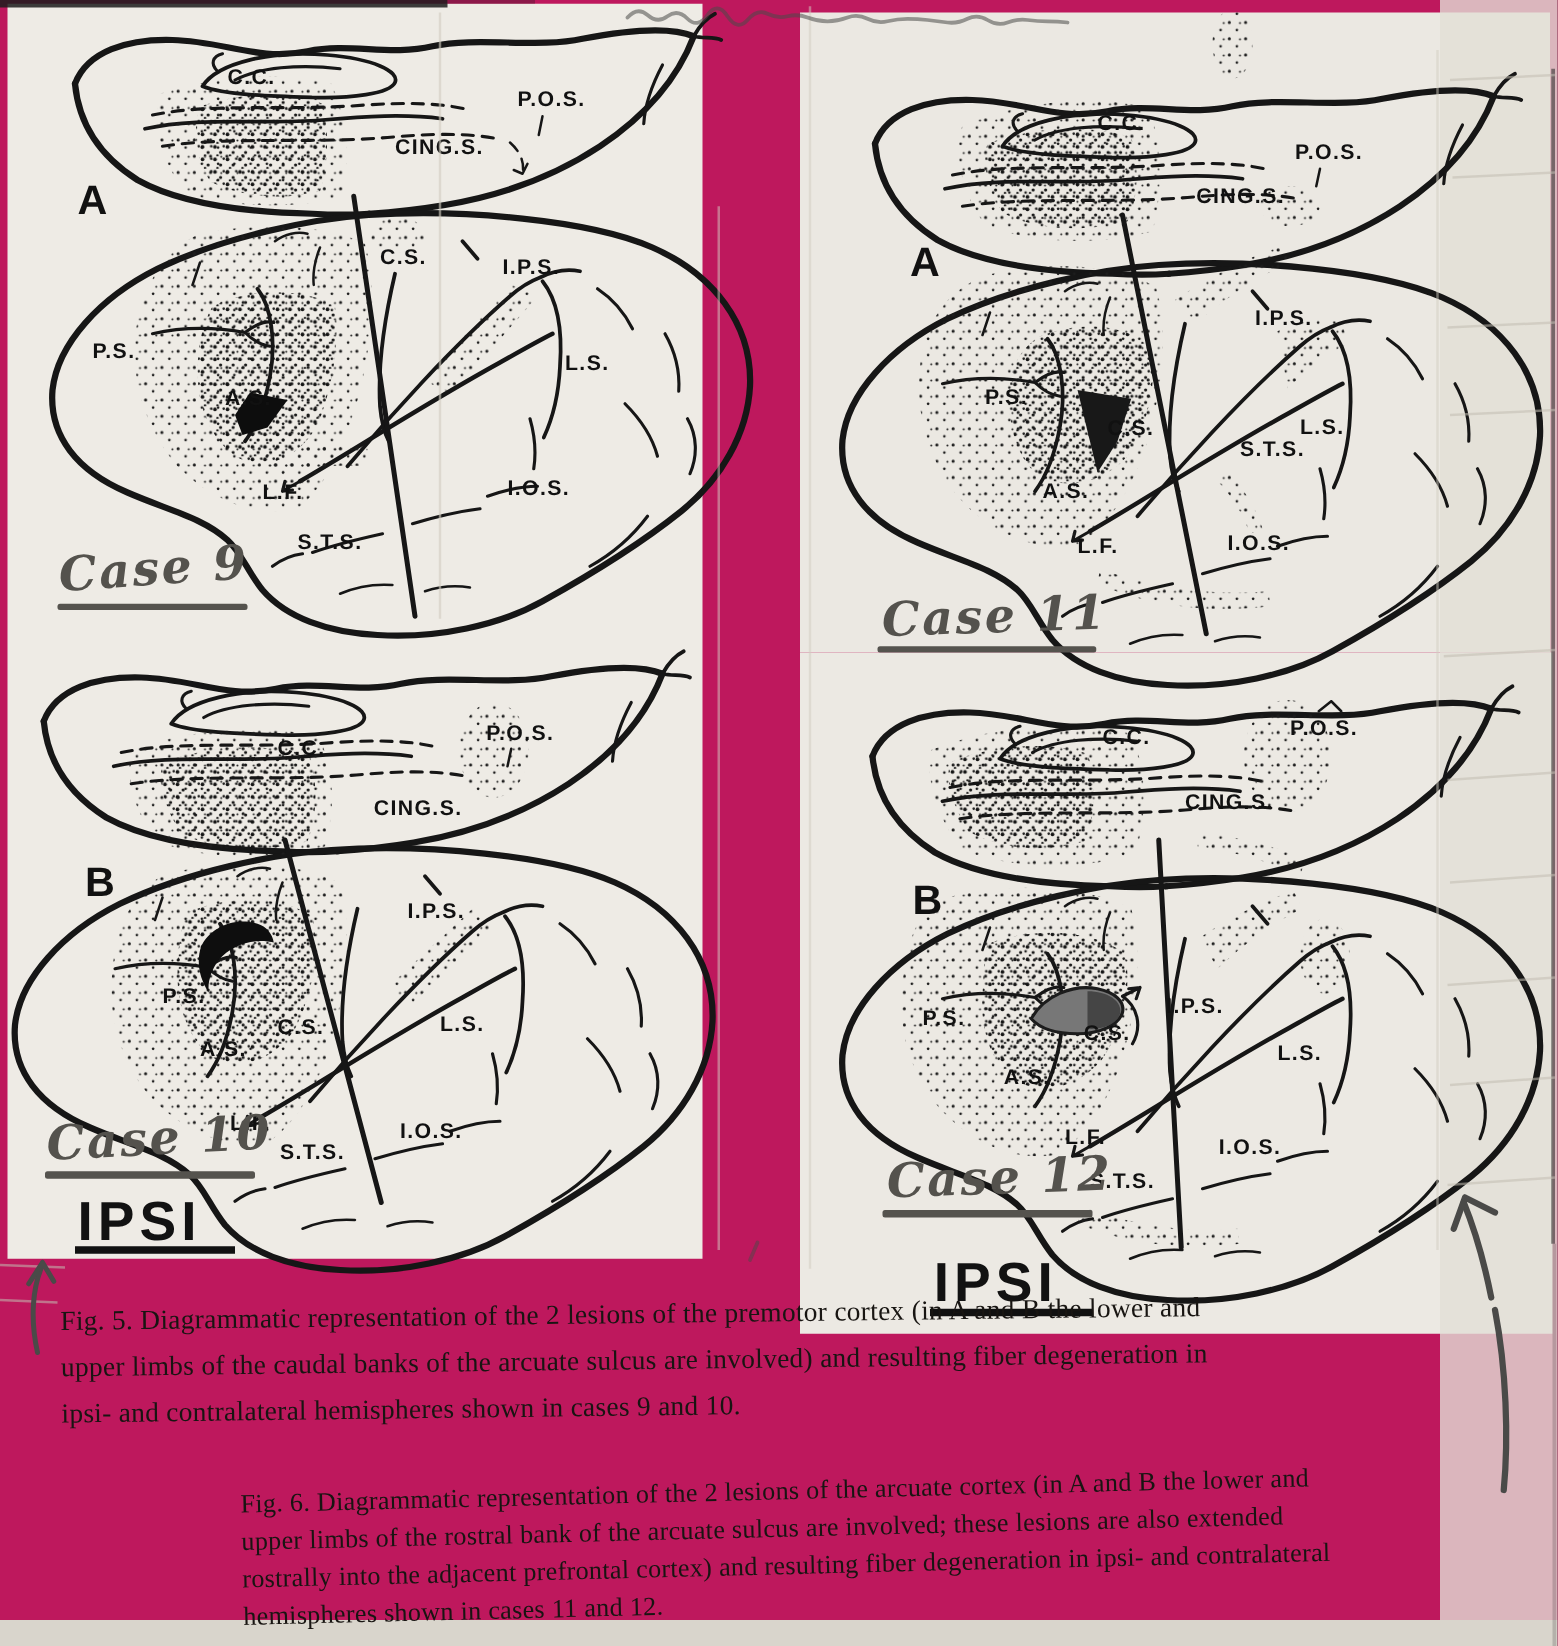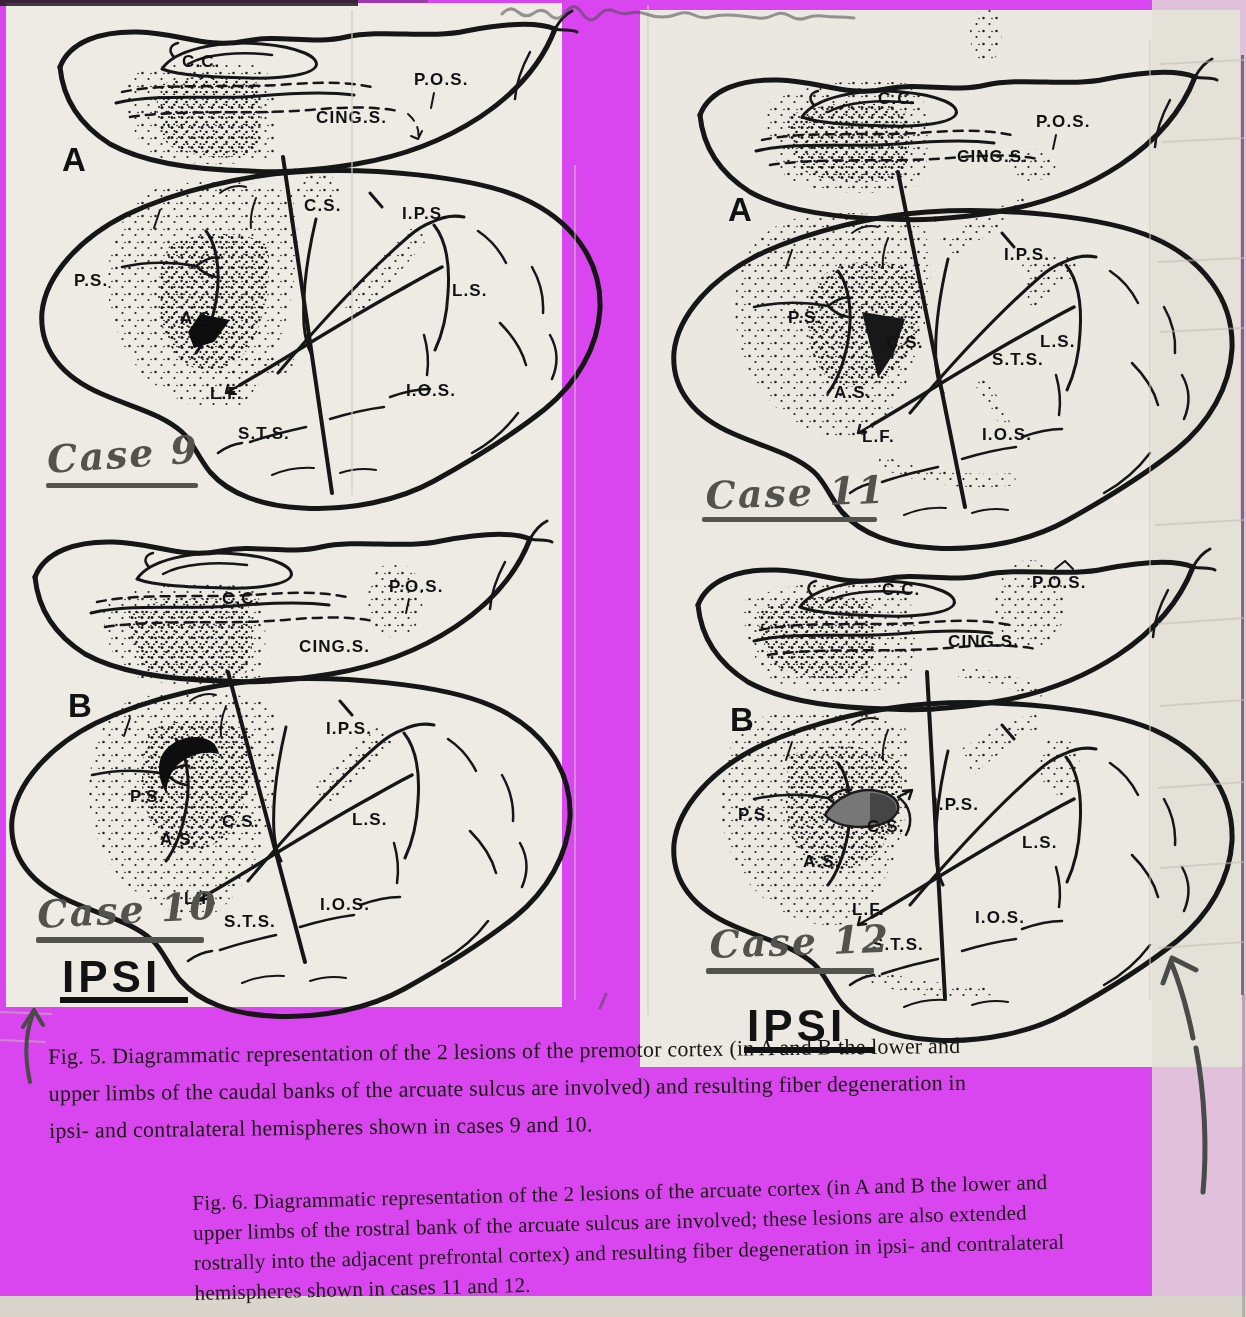--- a/index.html
+++ b/index.html
@@ -1,18 +1,18 @@
 <!DOCTYPE html>
 <html><head>
 <meta charset="utf-8">
 <style>
   html,body{margin:0;padding:0;background:#9a968e;}
   #scan{
     position:relative;width:1246px;height:1317px;overflow:hidden;
-    background:#d946ef;
+    background:#be185d;
     font-family:"Liberation Serif",serif;
   }
   .paper{position:absolute;pointer-events:none;}
   svg{overflow:visible;display:block;}
   .panel{position:absolute;}
   .ink{stroke:#161616;fill:none;stroke-linecap:round;stroke-linejoin:round;}
   .w5{stroke-width:5px;} .w4{stroke-width:4px;} .w35{stroke-width:3.5px;}
   .w3{stroke-width:3px;} .w25{stroke-width:2.5px;} .w2{stroke-width:2px;}
   .dash{stroke-dasharray:9 7;}
   .lbl{font:700 17px "Liberation Sans",sans-serif;letter-spacing:1.1px;fill:#111;}

